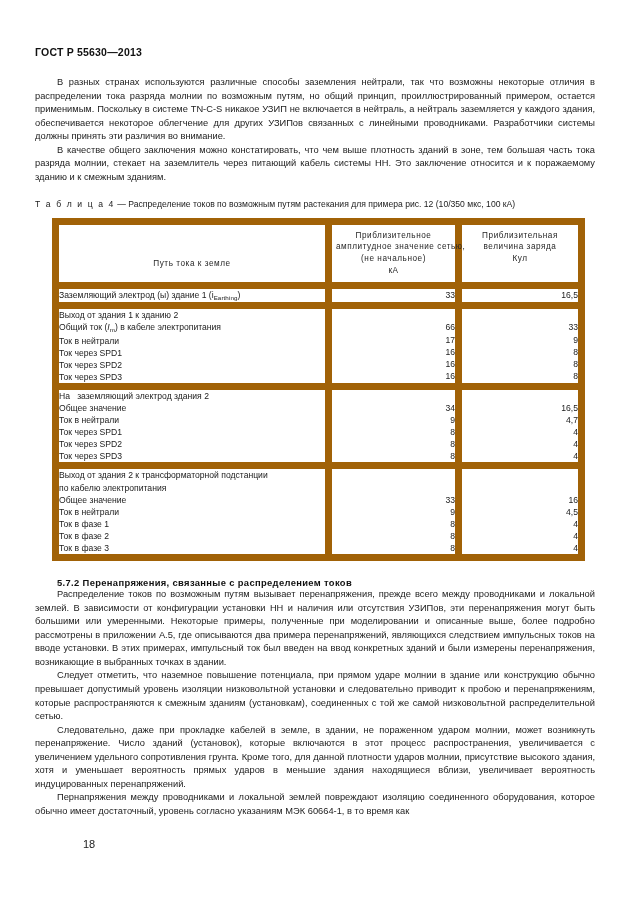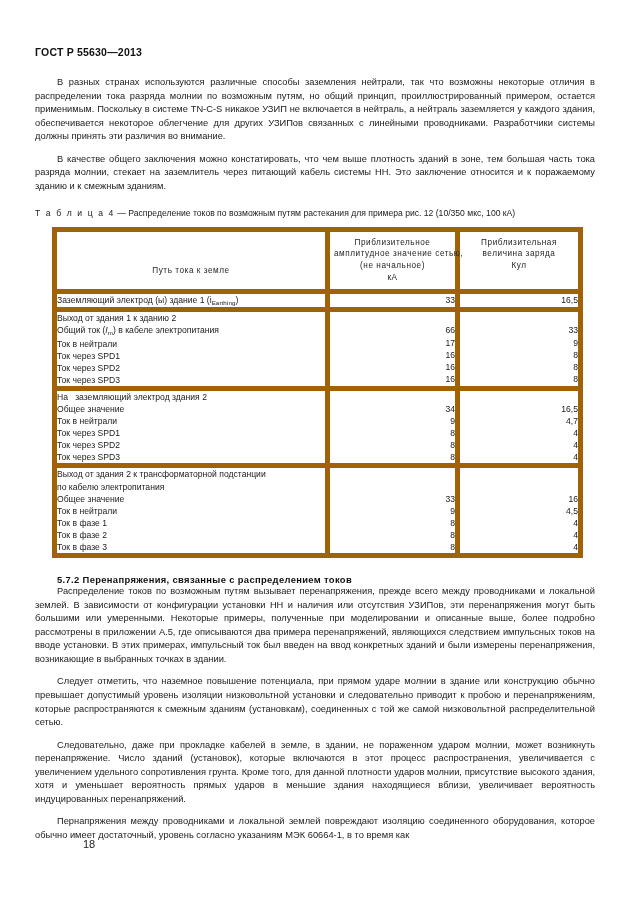--- a/index.html
+++ b/index.html
@@ -40,21 +40,21 @@
   p.body-par {
     margin: 0;
     font-size: 9.3px;
     line-height: 13.55px;
     text-align: justify;
     text-indent: 22px;
     color: #1b1b1b;
     hyphens: manual;
   }
   p.body-par + p.body-par {
-    margin-top: 9px;
+    margin-top: 0px;
   }
   .table-caption {
     margin-top: 14px;
     font-size: 8.6px;
     line-height: 12.5px;
     text-align: justify;
     color: #1b1b1b;
   }
   .table-caption .spaced {
     letter-spacing: 1.6px;
@@ -66,21 +66,21 @@
     border-collapse: collapse;
     table-layout: fixed;
     font-size: 8.6px;
     color: #1b1b1b;
   }
   table.gost col.c1 { width: 273px; }
   table.gost col.c2 { width: 130px; }
   table.gost col.c3 { width: 123px; }
 
   table.gost th, table.gost td {
-    border: 5px solid #a16207;
+    border: 7px solid #a16207;
     padding: 0;
     vertical-align: top;
   }
   table.gost thead th {
     border-bottom: 2px solid #000;
     text-align: center;
     font-weight: normal;
     letter-spacing: 0.55px;
     font-size: 8.2px;
     line-height: 11.6px;

